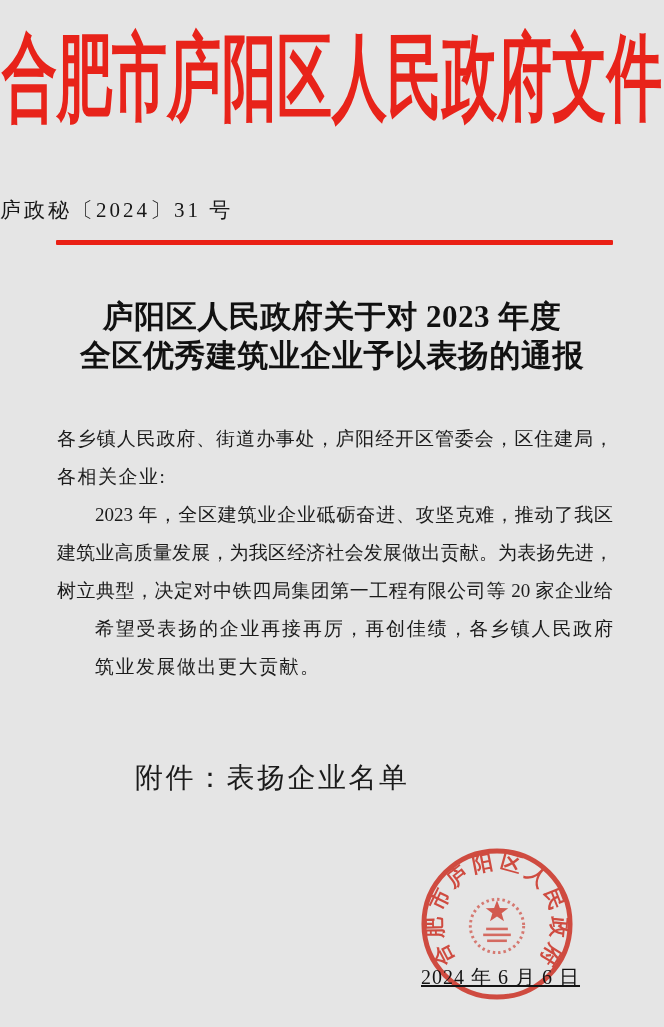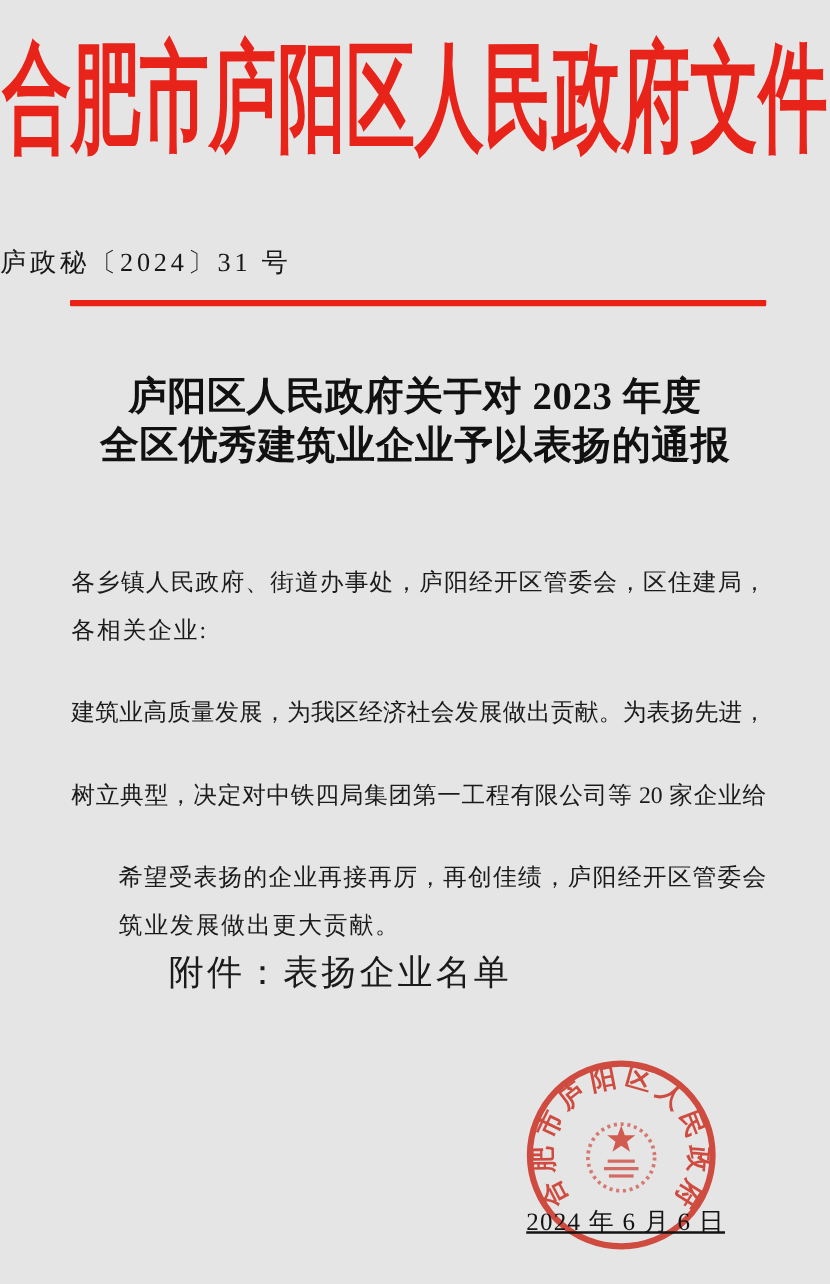--- a/index.html
+++ b/index.html
@@ -86,21 +86,20 @@
     color: #1b1b1b;
   }
   .bline {
     height: 38px;
     overflow: visible;
   }
   .bline.just {
     text-align: justify;
     text-align-last: justify;
     text-justify: inter-character;
-    margin-top: 28px;
   }
   .bline.end {
     text-align: left;
     letter-spacing: 1.5px;
   }
   .bline.ind2 { padding-left: 38px; }
 
   
   .attachment {
     position: absolute;
@@ -148,23 +147,24 @@
   <div class="red-line"></div>
 
   <div class="doc-title">
     <div>庐阳区人民政府关于对 2023 年度</div>
     <div>全区优秀建筑业企业予以表扬的通报</div>
   </div>
 
   <div class="doc-body">
     <div class="bline just">各乡镇人民政府、街道办事处，庐阳经开区管委会，区住建局，</div>
     <div class="bline end">各相关企业:</div>
+    <div class="bline just ind2">2023 年，全区建筑业企业砥砺奋进、攻坚克难，推动了我区</div>
     <div class="bline just">建筑业高质量发展，为我区经济社会发展做出贡献。为表扬先进，</div>
     <div class="bline just">树立典型，决定对中铁四局集团第一工程有限公司等 20 家企业给</div>
-    <div class="bline just ind2">希望受表扬的企业再接再厉，再创佳绩，庐阳经开区管委会</div>
+    <div class="bline just ind2">希望受表扬的企业再接再厉，再创佳绩，各乡镇人民政府</div>
     <div class="bline end ind2">筑业发展做出更大贡献。</div>
   </div>
 
   <div class="attachment">附件：表扬企业名单</div>
 
   <svg class="seal" viewBox="0 0 160 160" xmlns="http://www.w3.org/2000/svg" aria-hidden="true">
     <defs>
       <path id="sealArc" d="M 40.4 119.6 A 56 56 0 1 1 119.6 119.6" fill="none"></path>
     </defs>
 

